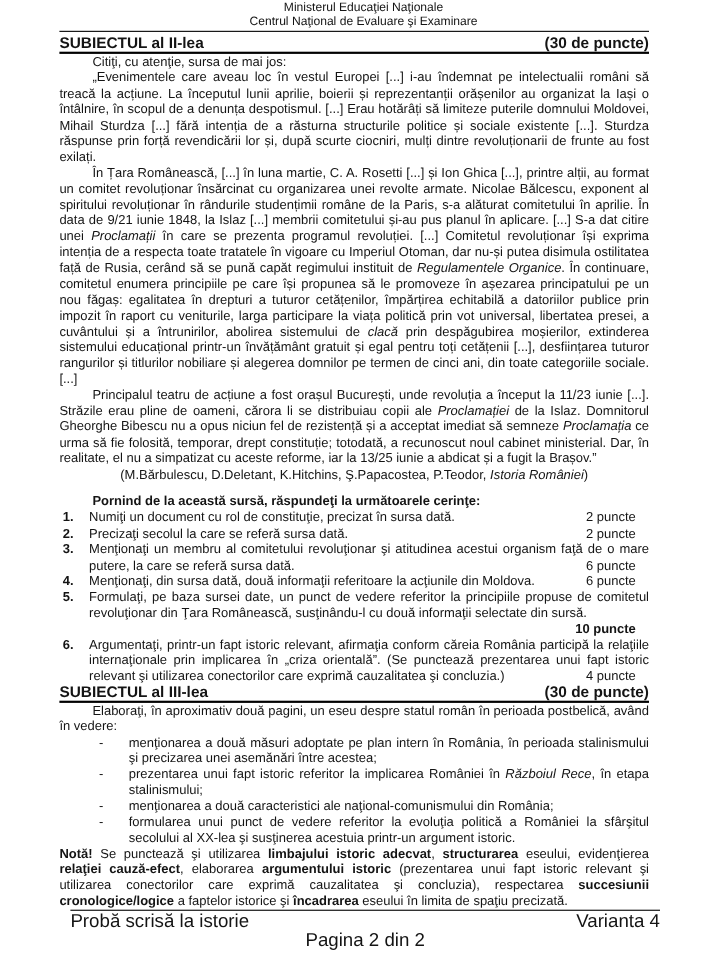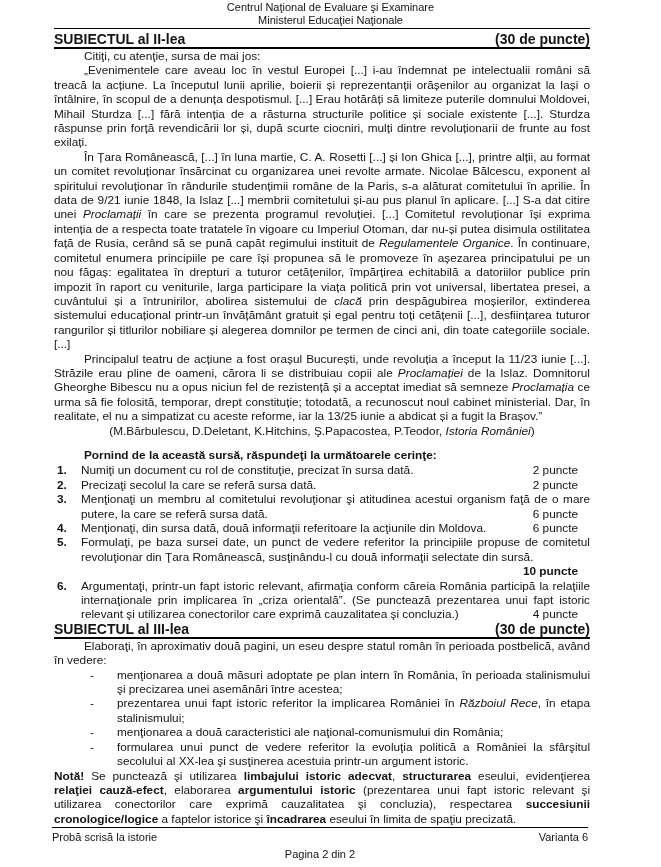--- a/index.html
+++ b/index.html
@@ -34,34 +34,34 @@
   .points { float:right; font-weight:normal; margin-right:12px; }
   .points-own-line { text-align:right; padding-right:12px; font-weight:bold; }
   .bullets { }
   .b-row { display:flex; margin-left:34px; }
   .b-dash { flex:0 0 27px; padding-left:2px; }
   .b-body { flex:1; }
   .nota { }
   .st-b { font-weight:bold; }
   .st-i { font-style:italic; }
   .footer {
-    position:absolute; bottom:6px; left:52px; width:536px;
-    font-size:11px; line-height:13px;
+    position:absolute; bottom:6px; left:64px; width:536px;
+    font-size:17px; line-height:13px;
   }
   .footer-rule { border-bottom:1.6px solid #000; }
   .footer-row { display:flex; justify-content:space-between; margin-top:3px; }
   .footer-page { text-align:center; margin-top:4px; }
 </style>
 </head>
 <body>
 
 <div class="page">
   <div class="doc-header">
+    <div>Ministerul Educaţiei Naţionale</div>
     <div>Centrul Naţional de Evaluare şi Examinare</div>
-    <div>Ministerul Educaţiei Naţionale</div>
   </div>
 
   <div class="content">
     <div class="header-rule"></div>
 
     <div class="sec-hdr">
       <span>SUBIECTUL al II-lea</span>
       <span>(30 de puncte)</span>
     </div>
 
@@ -144,17 +144,17 @@
       </div>
     </div>
 
     <p class="nota just"><span class="st-b">Notă!</span><span> Se punctează şi utilizarea </span><span class="st-b">limbajului istoric adecvat</span><span>, </span><span class="st-b">structurarea</span><span> eseului, evidenţierea </span><span class="st-b">relaţiei cauză-efect</span><span>, elaborarea </span><span class="st-b">argumentului istoric</span><span> (prezentarea unui fapt istoric relevant şi utilizarea conectorilor care exprimă cauzalitatea şi concluzia), respectarea </span><span class="st-b">succesiunii cronologice/logice</span><span> a faptelor istorice şi </span><span class="st-b">încadrarea</span><span> eseului în limita de spaţiu precizată.</span></p>
   </div>
 
   <div class="footer">
     <div class="footer-rule"></div>
     <div class="footer-row">
       <span>Probă scrisă la istorie</span>
-      <span>Varianta 6</span>
+      <span>Varianta 4</span>
     </div>
     <div class="footer-page">Pagina 2 din 2</div>
   </div>
 </div>
 
 </body></html>

